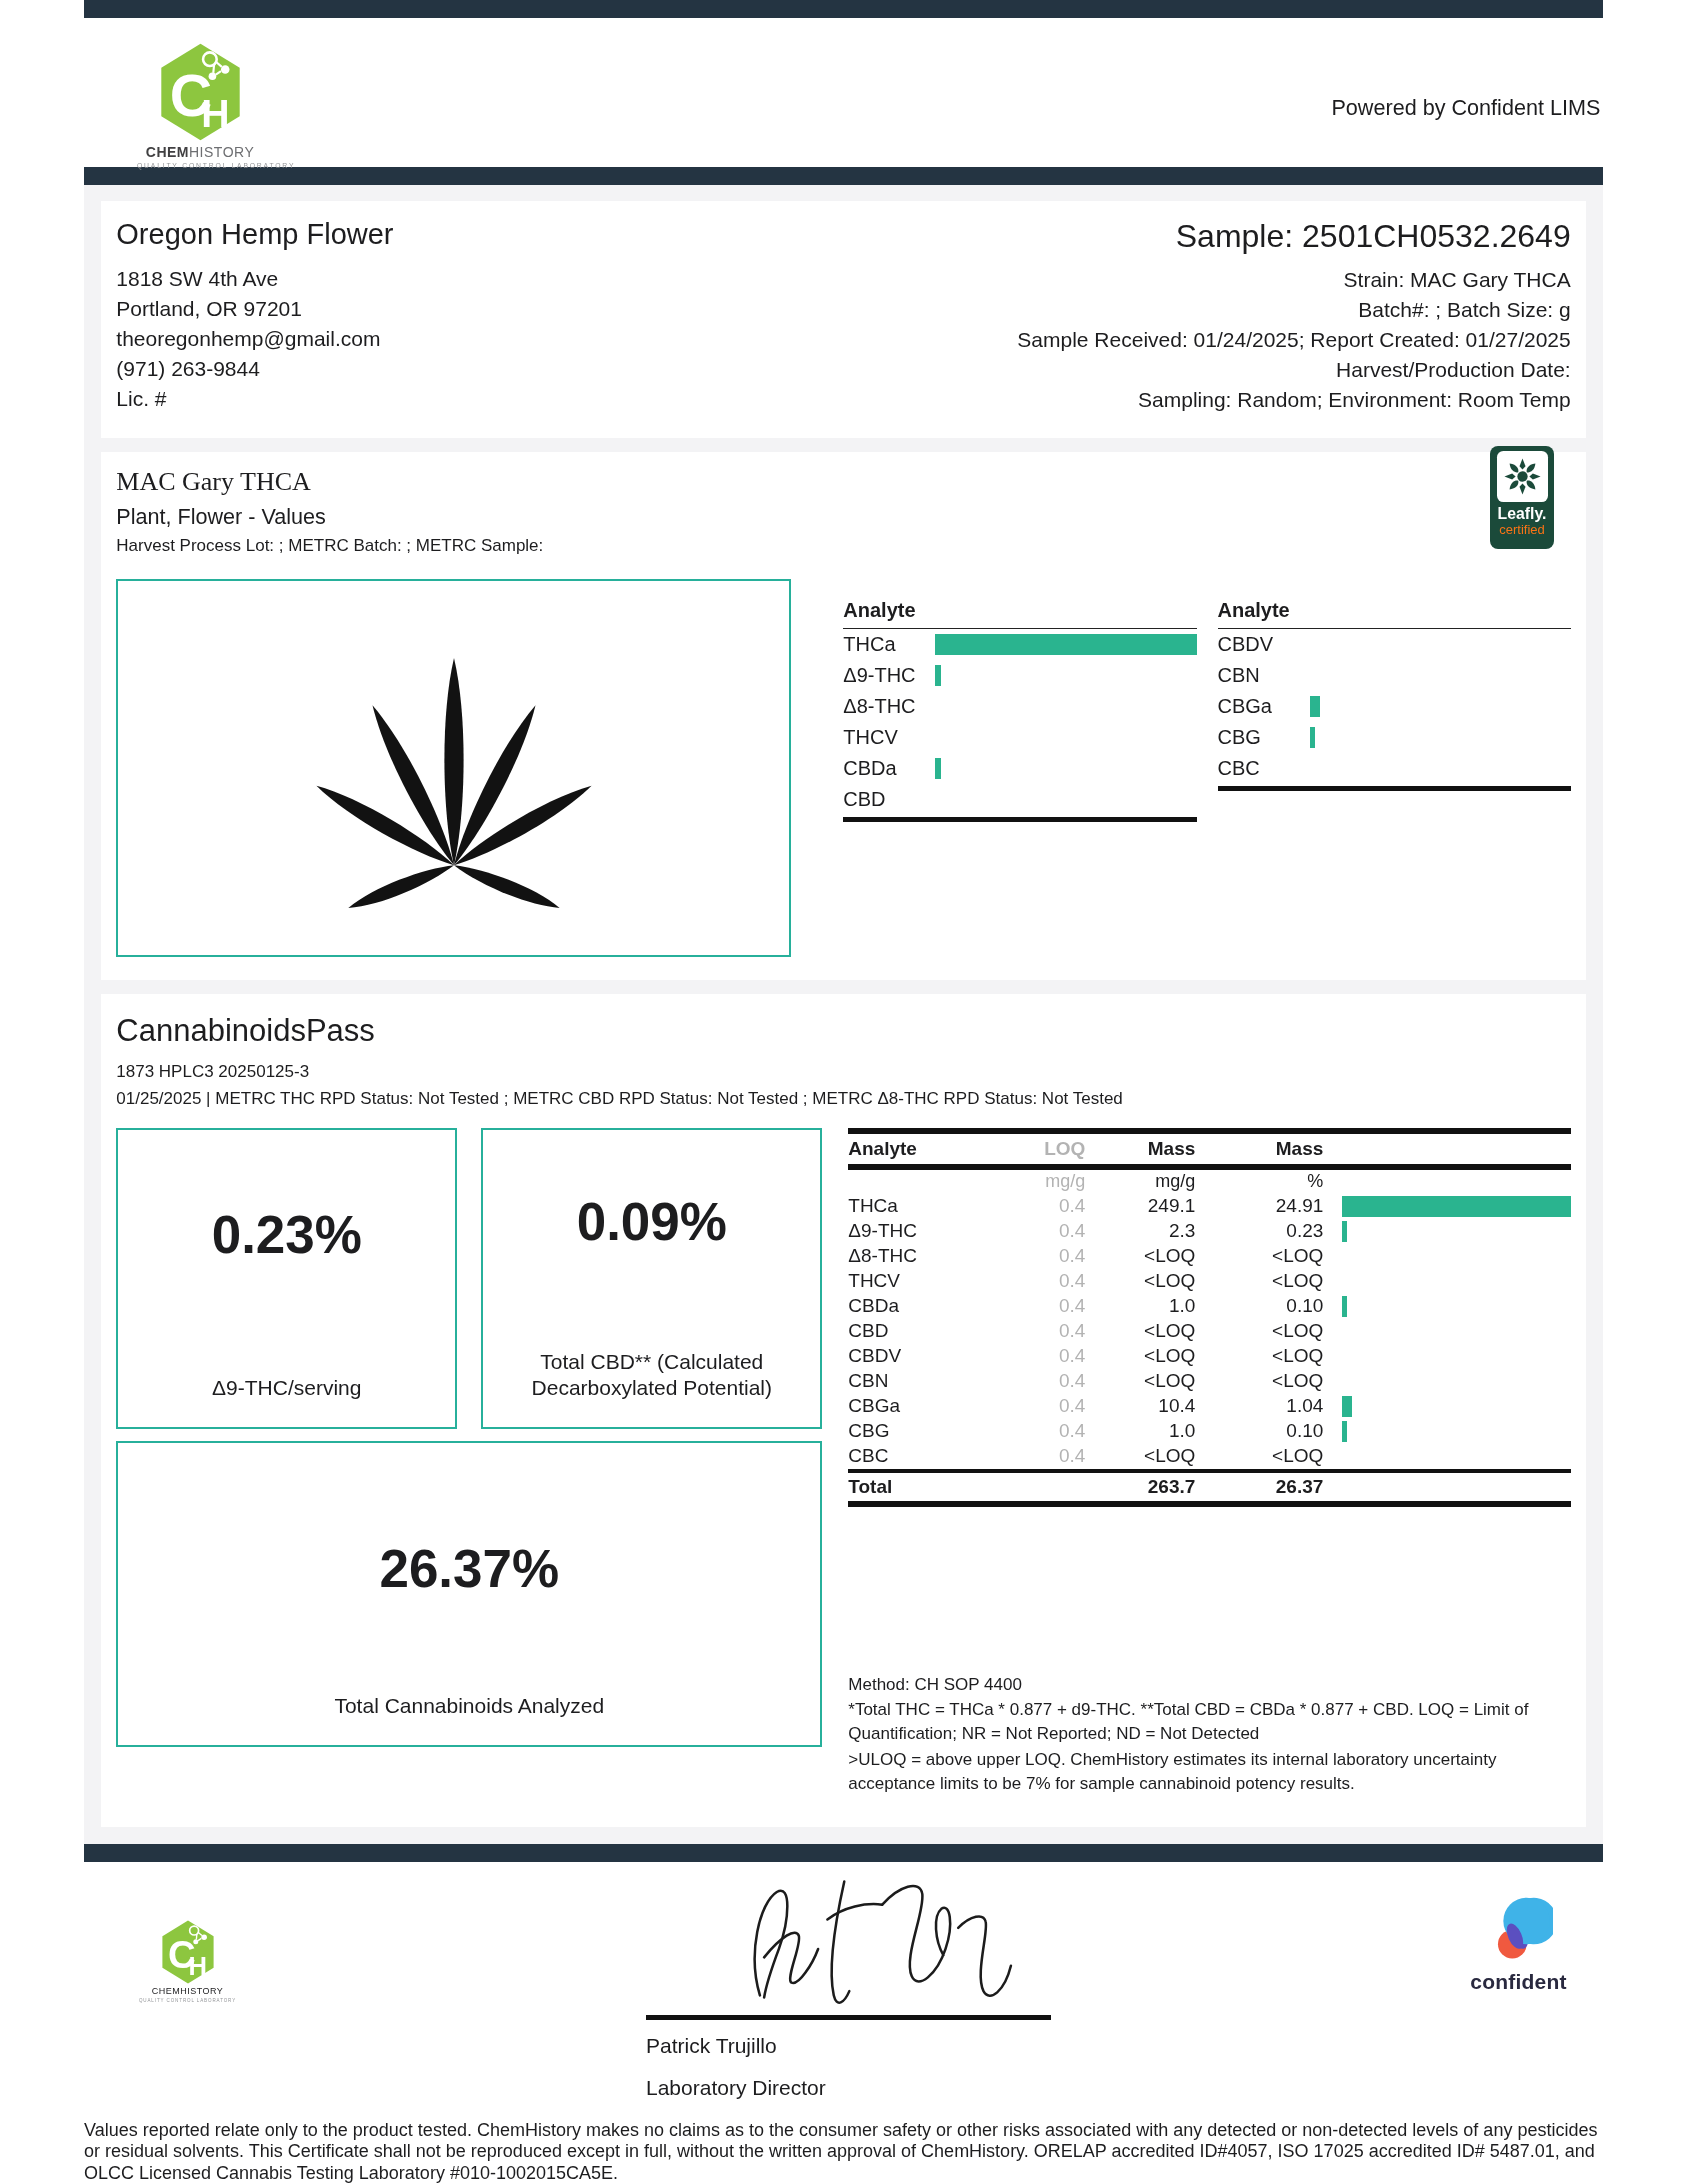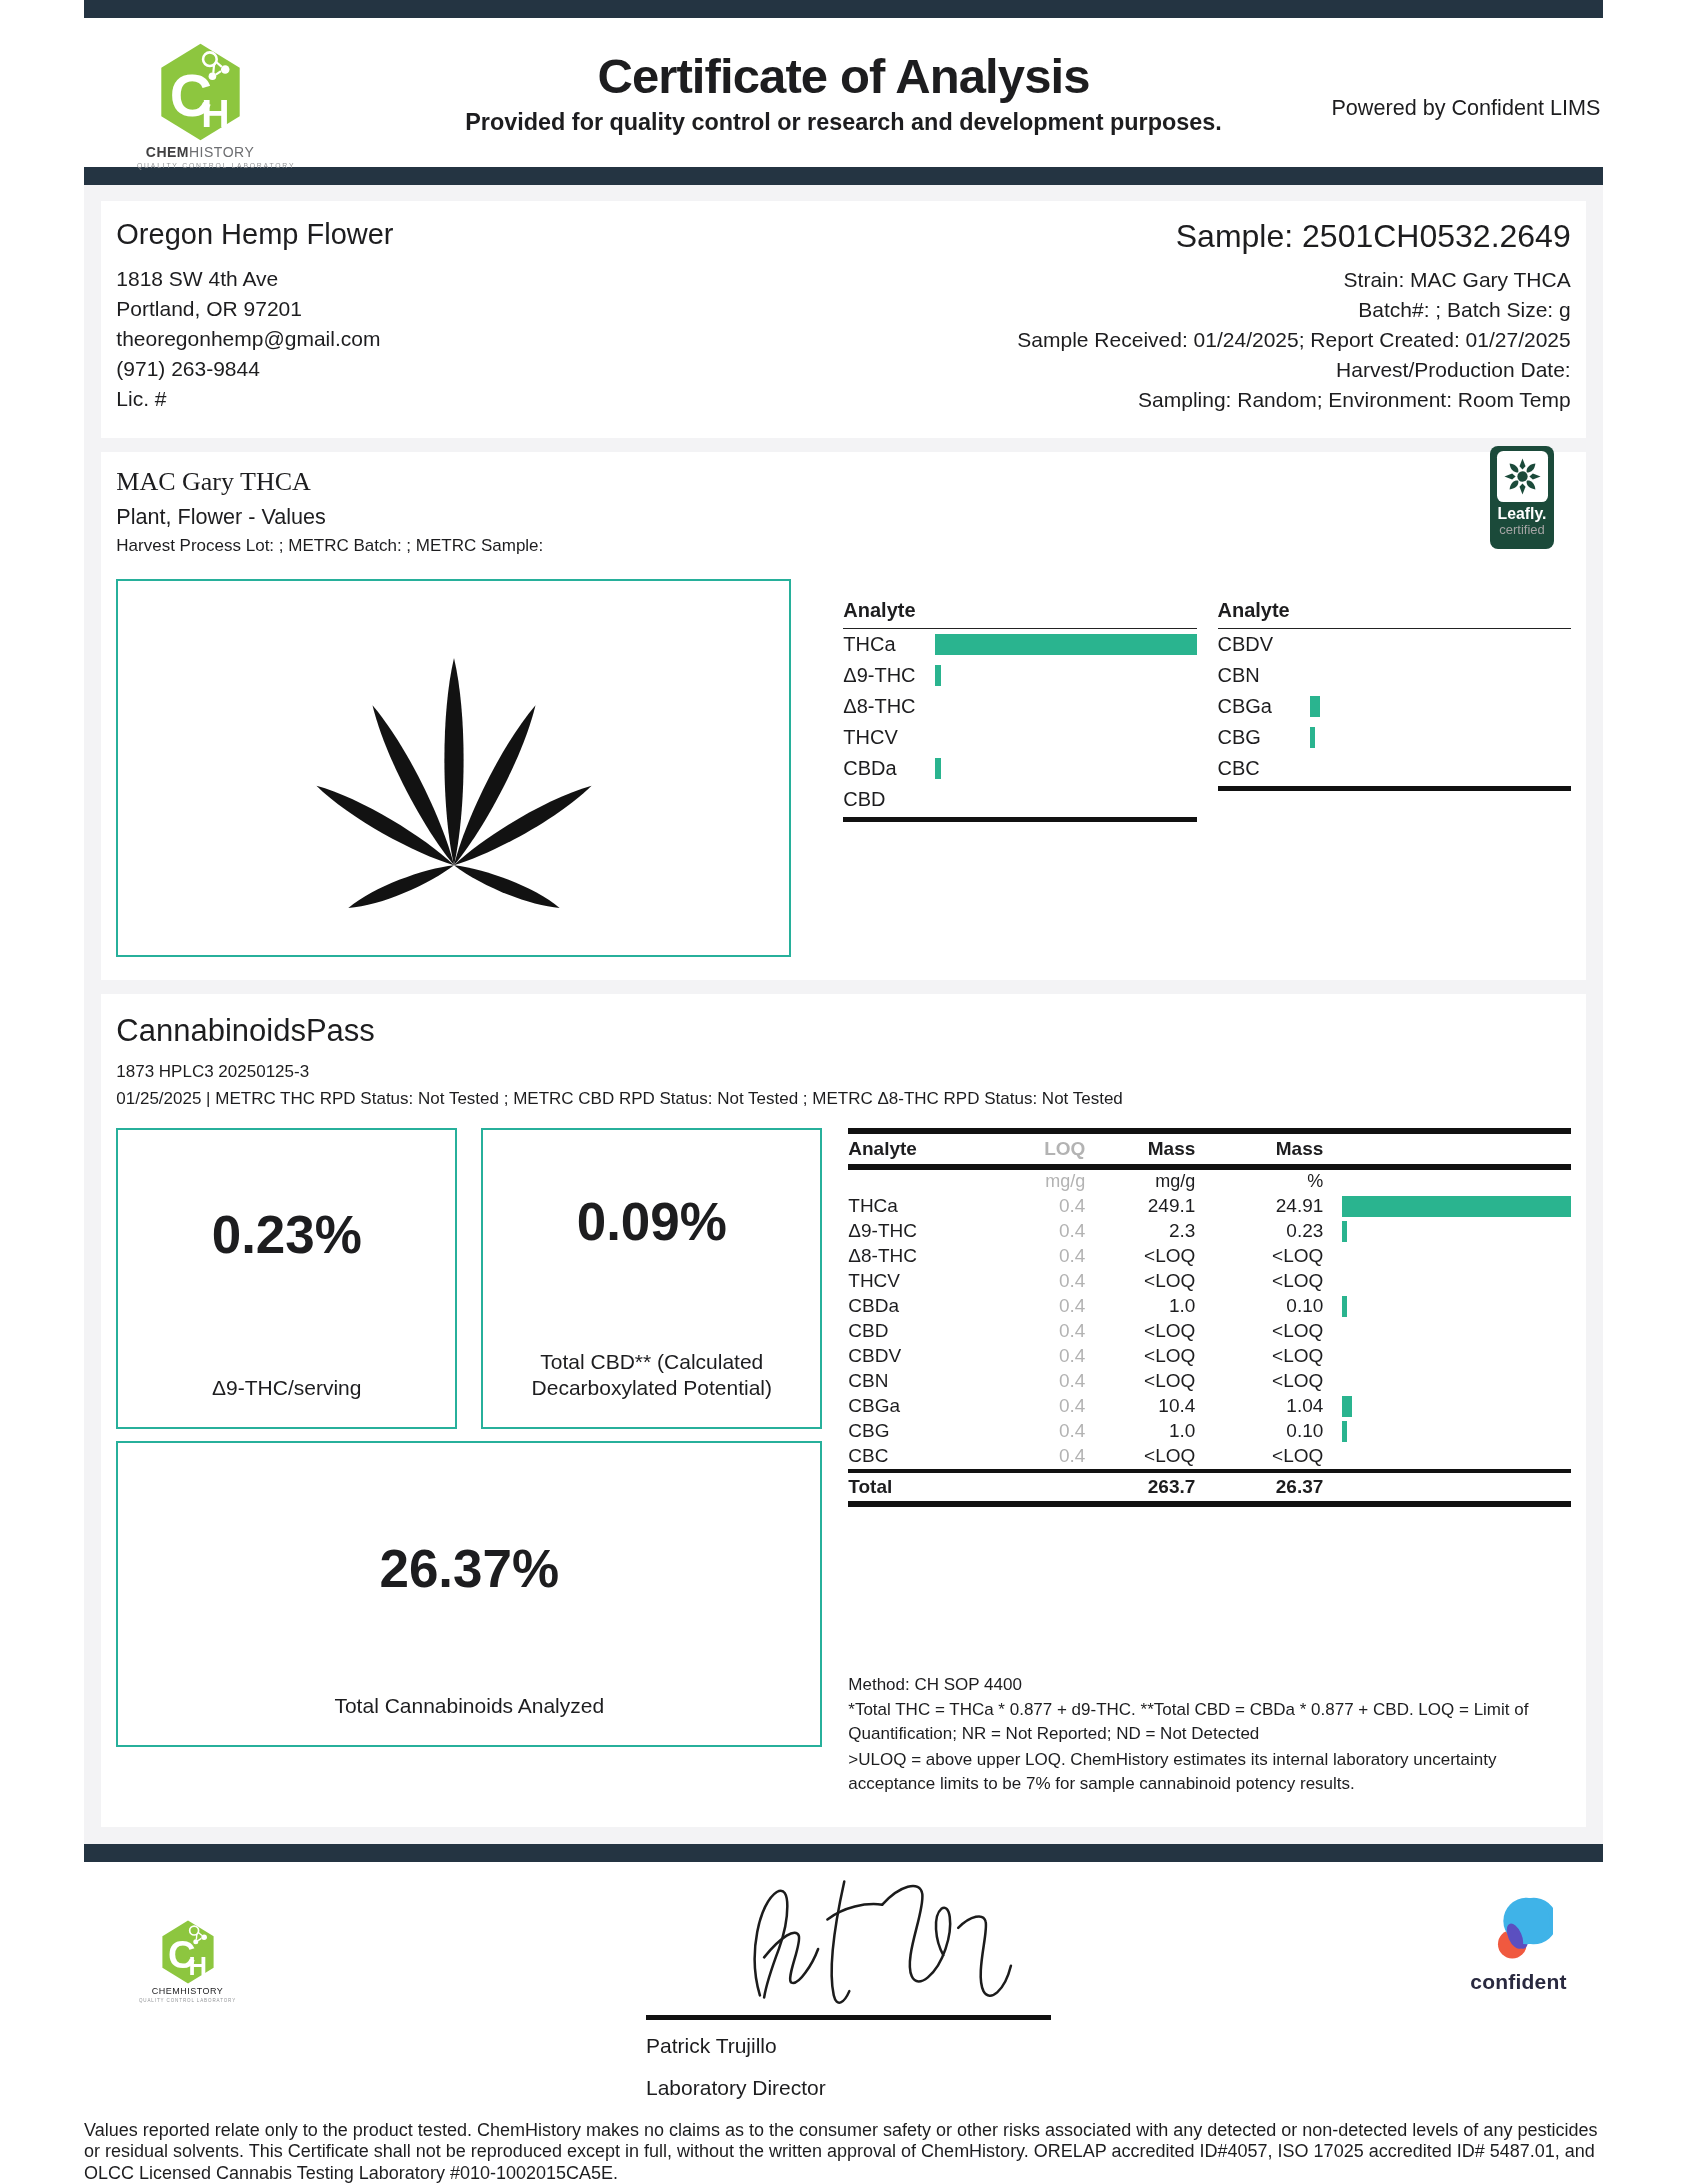--- a/index.html
+++ b/index.html
@@ -35,21 +35,21 @@
   .product-card{margin-top:14.4px;padding:15.3px 15.3px 22.5px;position:relative;}
   .product-name{font-size:26px;font-family:Liberation Serif, serif;}
   .product-type{font-size:21.6px;margin-top:7.2px;}
   .product-meta{font-size:17px;margin-top:5.4px;}
   .leafly{position:absolute;top:-6.3px;right:32px;width:64px;height:103px;background:#1b4a3a;
           border-radius:8px;text-align:center;padding-top:5.4px;box-sizing:border-box;}
   .leafly-tile{width:51px;height:51px;background:#fff;border-radius:6.3px;margin:0 auto;
                display:flex;align-items:center;justify-content:center;}
   .leafly-tile svg{width:43px;height:43px;}
   .leafly-word{color:#fff;font-size:15.8px;font-weight:bold;margin-top:4.5px;line-height:16px;}
-  .leafly-cert{color:#a3a3a3;font-size:13px;font-weight:normal;line-height:15.3px;}
+  .leafly-cert{color:#f97316;font-size:13px;font-weight:normal;line-height:15.3px;}
   .visual-row{display:flex;margin-top:23.4px;}
   .leaf-box{width:675px;height:378px;border:2.3px solid #27b09b;box-sizing:border-box;flex:none;
             display:flex;align-items:center;justify-content:center;background:#fff;}
   .leaf-box svg{width:518px;height:333px;}
   .mini-chart{flex:1;display:flex;gap:21px;margin-left:52px;padding-top:20px;align-items:flex-start;}
   .mini-col{flex:1;}
   .mini-header{font-size:20px;font-weight:bold;padding-bottom:5.4px;border-bottom:1.4px solid #222;}
   .mini-thick{height:4.5px;background:#111;margin-top:2.7px;}
   .mini-row{display:grid;grid-template-columns:92px 1fr;align-items:center;height:31px;}
   .mini-label{font-size:20px;}
@@ -116,24 +116,20 @@
         <circle cx="158" cy="62" r="10" fill="#ffffff"></circle>
         <circle cx="128" cy="78" r="9" fill="#ffffff"></circle>
         <circle cx="150" cy="20" r="8" fill="#ffffff"></circle>
         <line x1="132" y1="50" x2="130" y2="70" stroke="#ffffff" stroke-width="5"></line>
         <line x1="136" y1="44" x2="150" y2="56" stroke="#ffffff" stroke-width="5"></line>
         <line x1="136" y1="74" x2="148" y2="66" stroke="#ffffff" stroke-width="5"></line>
       </svg>
       <div class="brand-name"><span class="b">CHEM</span><span class="l">HISTORY</span></div>
       <div class="brand-tagline">QUALITY CONTROL LABORATORY</div>
     </div>
-    <div class="title-block">
-      <h1>Certificate of Analysis</h1>
-      <div class="subtitle">Provided for quality control or research and development purposes.</div>
-    </div>
     <div class="powered">Powered by Confident LIMS</div>
   </header>
 
   <div class="bar"></div>
 
   <main>
 
     <section class="card info-card">
       <div>
         <div class="client-name">Oregon Hemp Flower</div>

